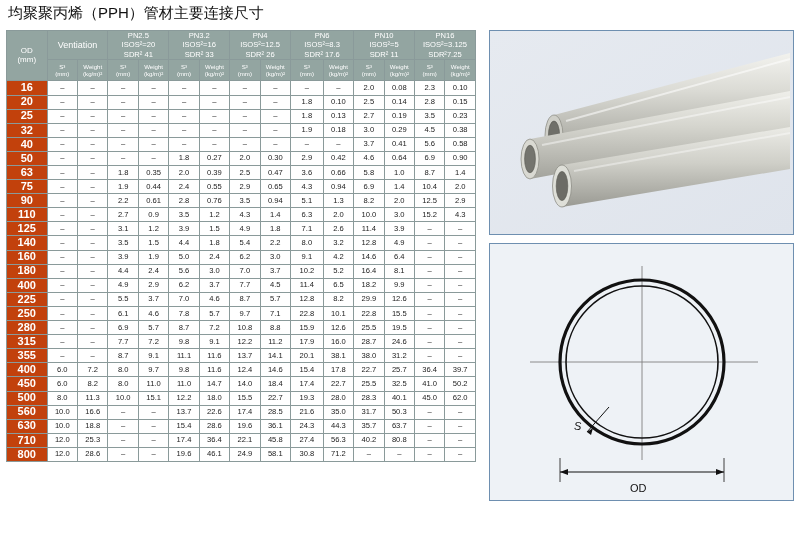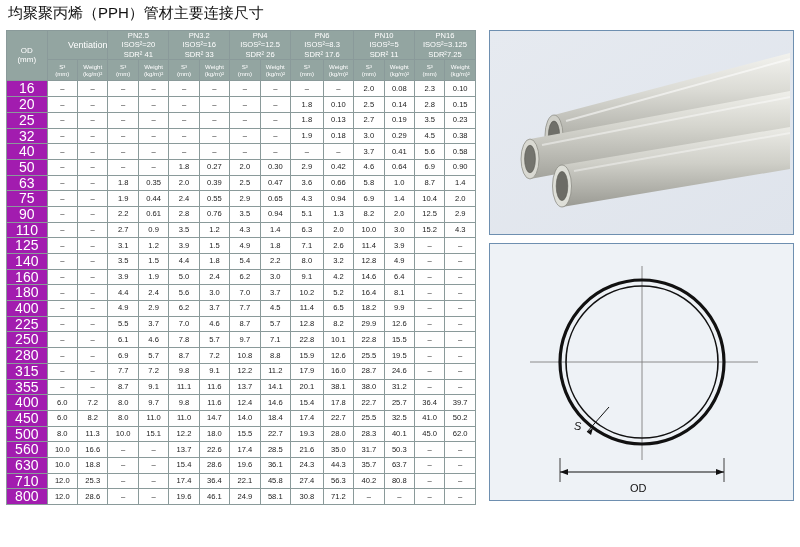--- a/index.html
+++ b/index.html
@@ -41,38 +41,38 @@
     color:#ffffff;
     font-weight:normal;
   }
   thead td.grp{
     font-size:7.6px;
     line-height:1.25;
     margin-top:30px;
   }
   thead td.grpbig{
     font-size:9px;
-    text-align:right;
   }
   thead td.sub{
     font-size:6.1px;
     line-height:1.15;
     height:20px;
   }
   td.od{
     background:#93a5a1;color:#fff;font-size:8px;
     height:34px;
   }
   tbody td{
     height:13.1px;
     font-size:7.6px;
   }
   tbody td.odcell{
-    background:#a21caf;color:#ffffff;
-    font-size:14px;
+    background:#c2410c;color:#ffffff;
+    font-size:11px;
+    font-weight:bold;
   }
   
   .panel{
     position:absolute;
     border:1px solid #6e8fb0;
     background:#eef1f6;
     box-sizing:border-box;
   }
   #photo-panel{left:489px;top:30px;width:305px;height:205px;background:#e9edf2;}
   #diagram-panel{left:489px;top:243px;width:305px;height:258px;background:#eef2f6;}

